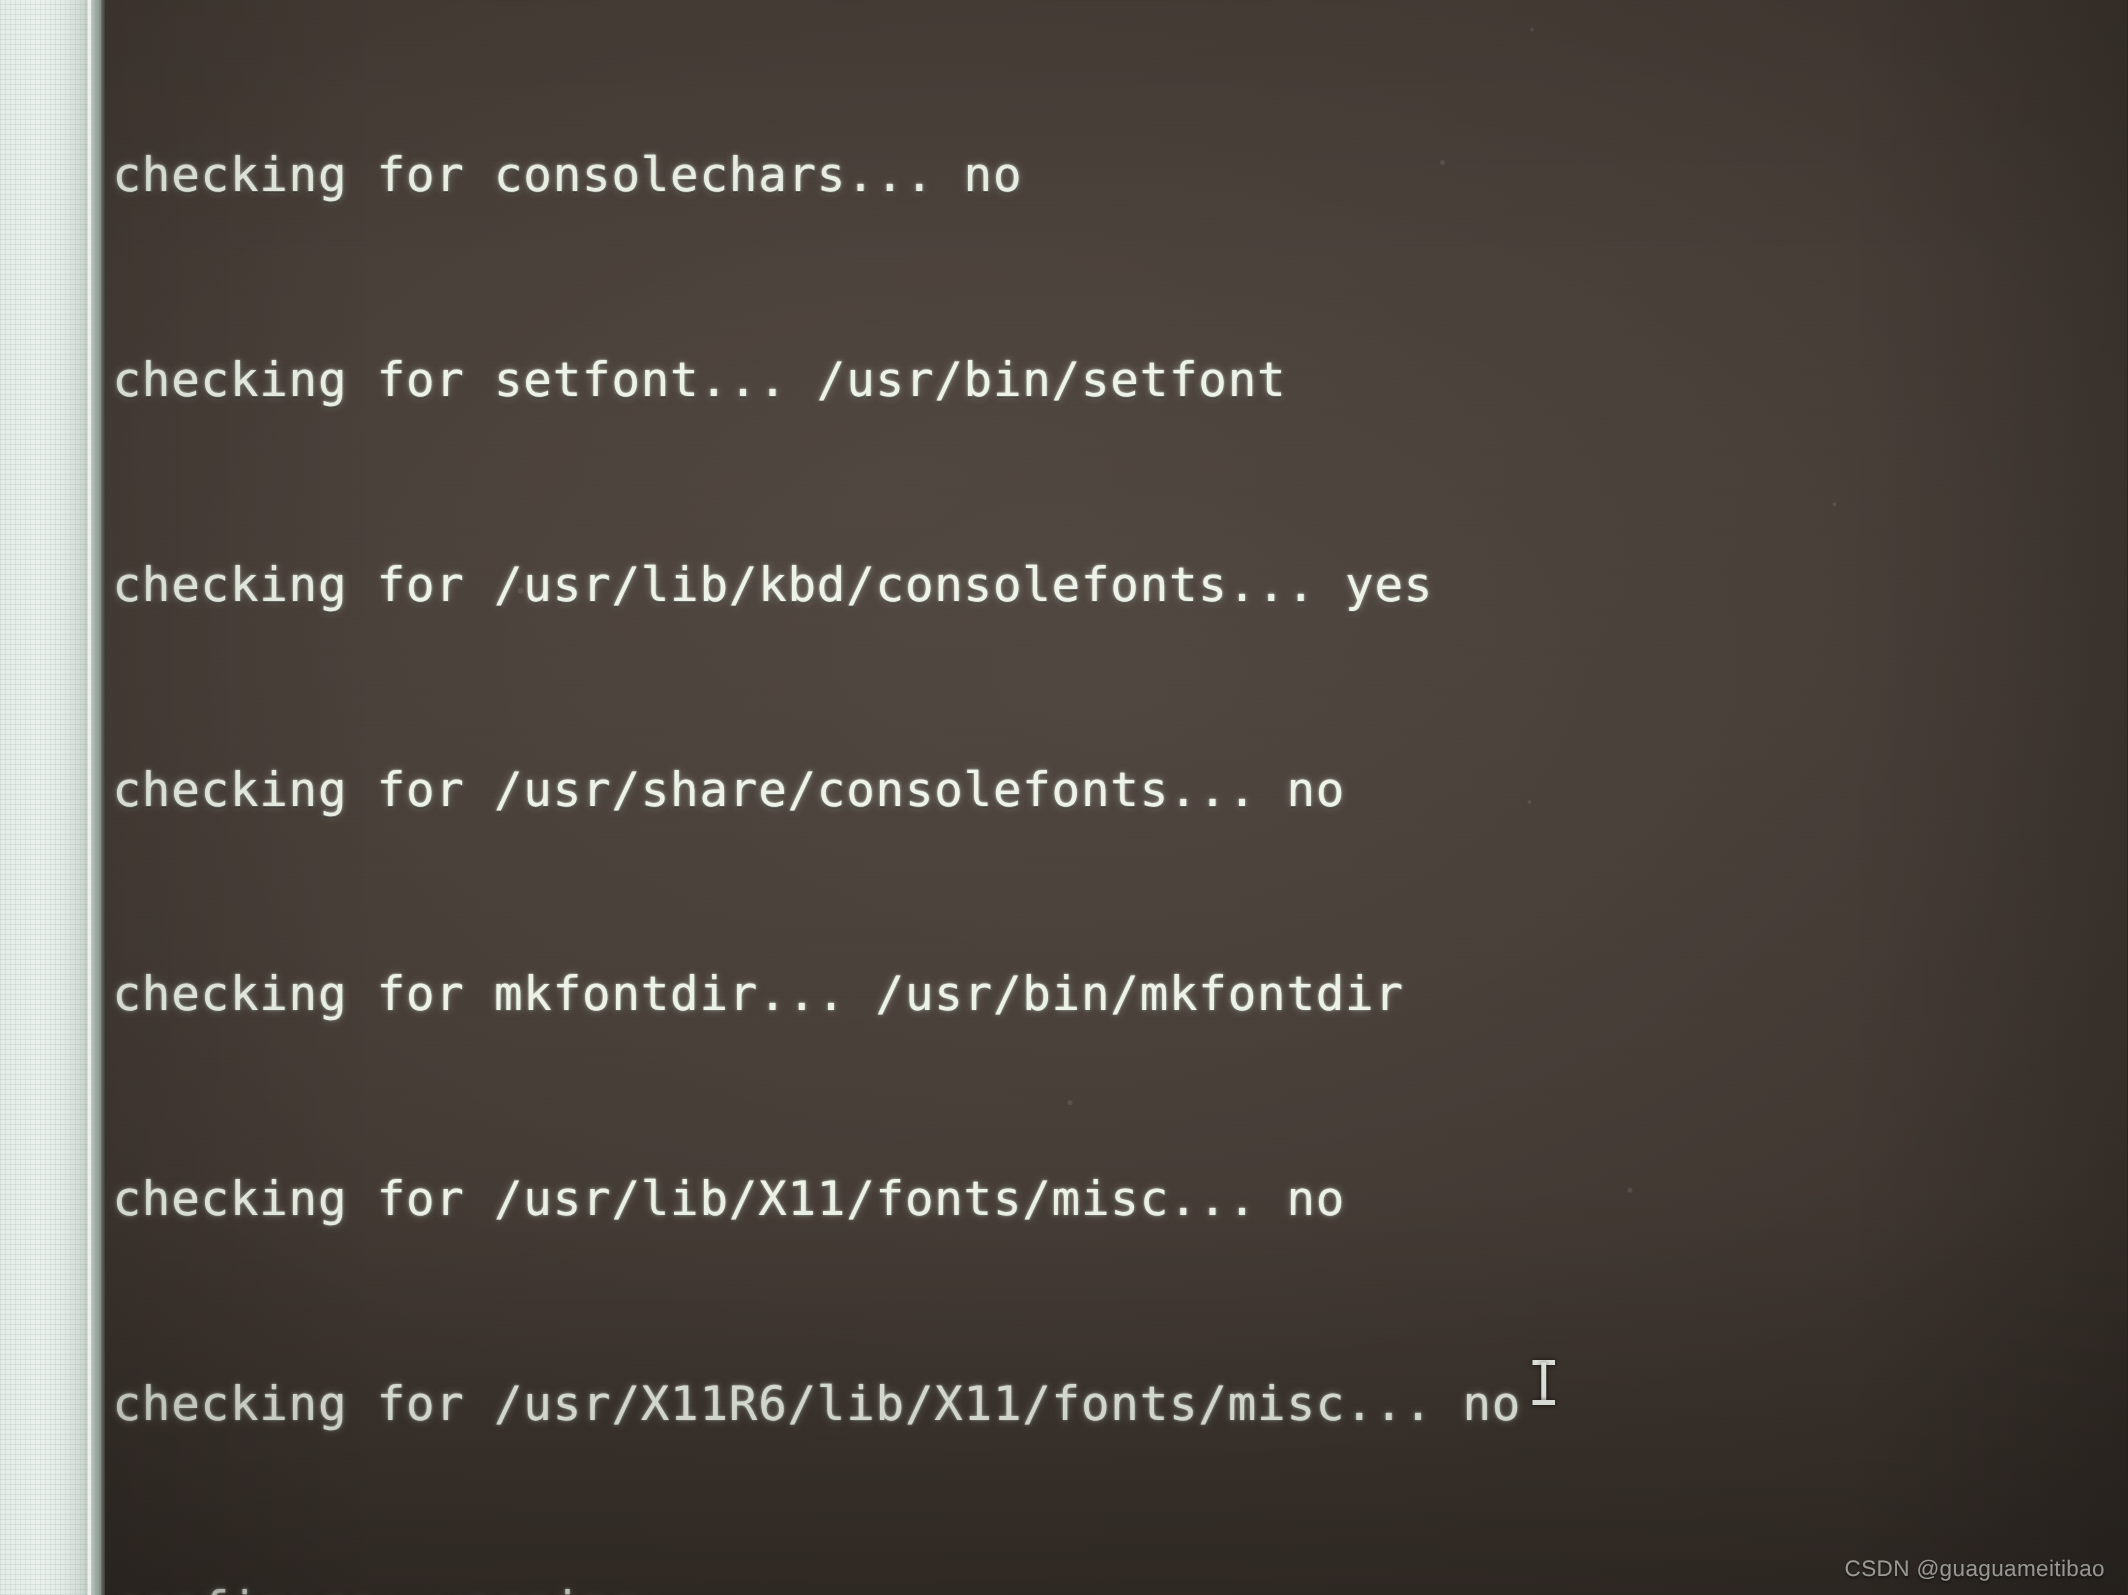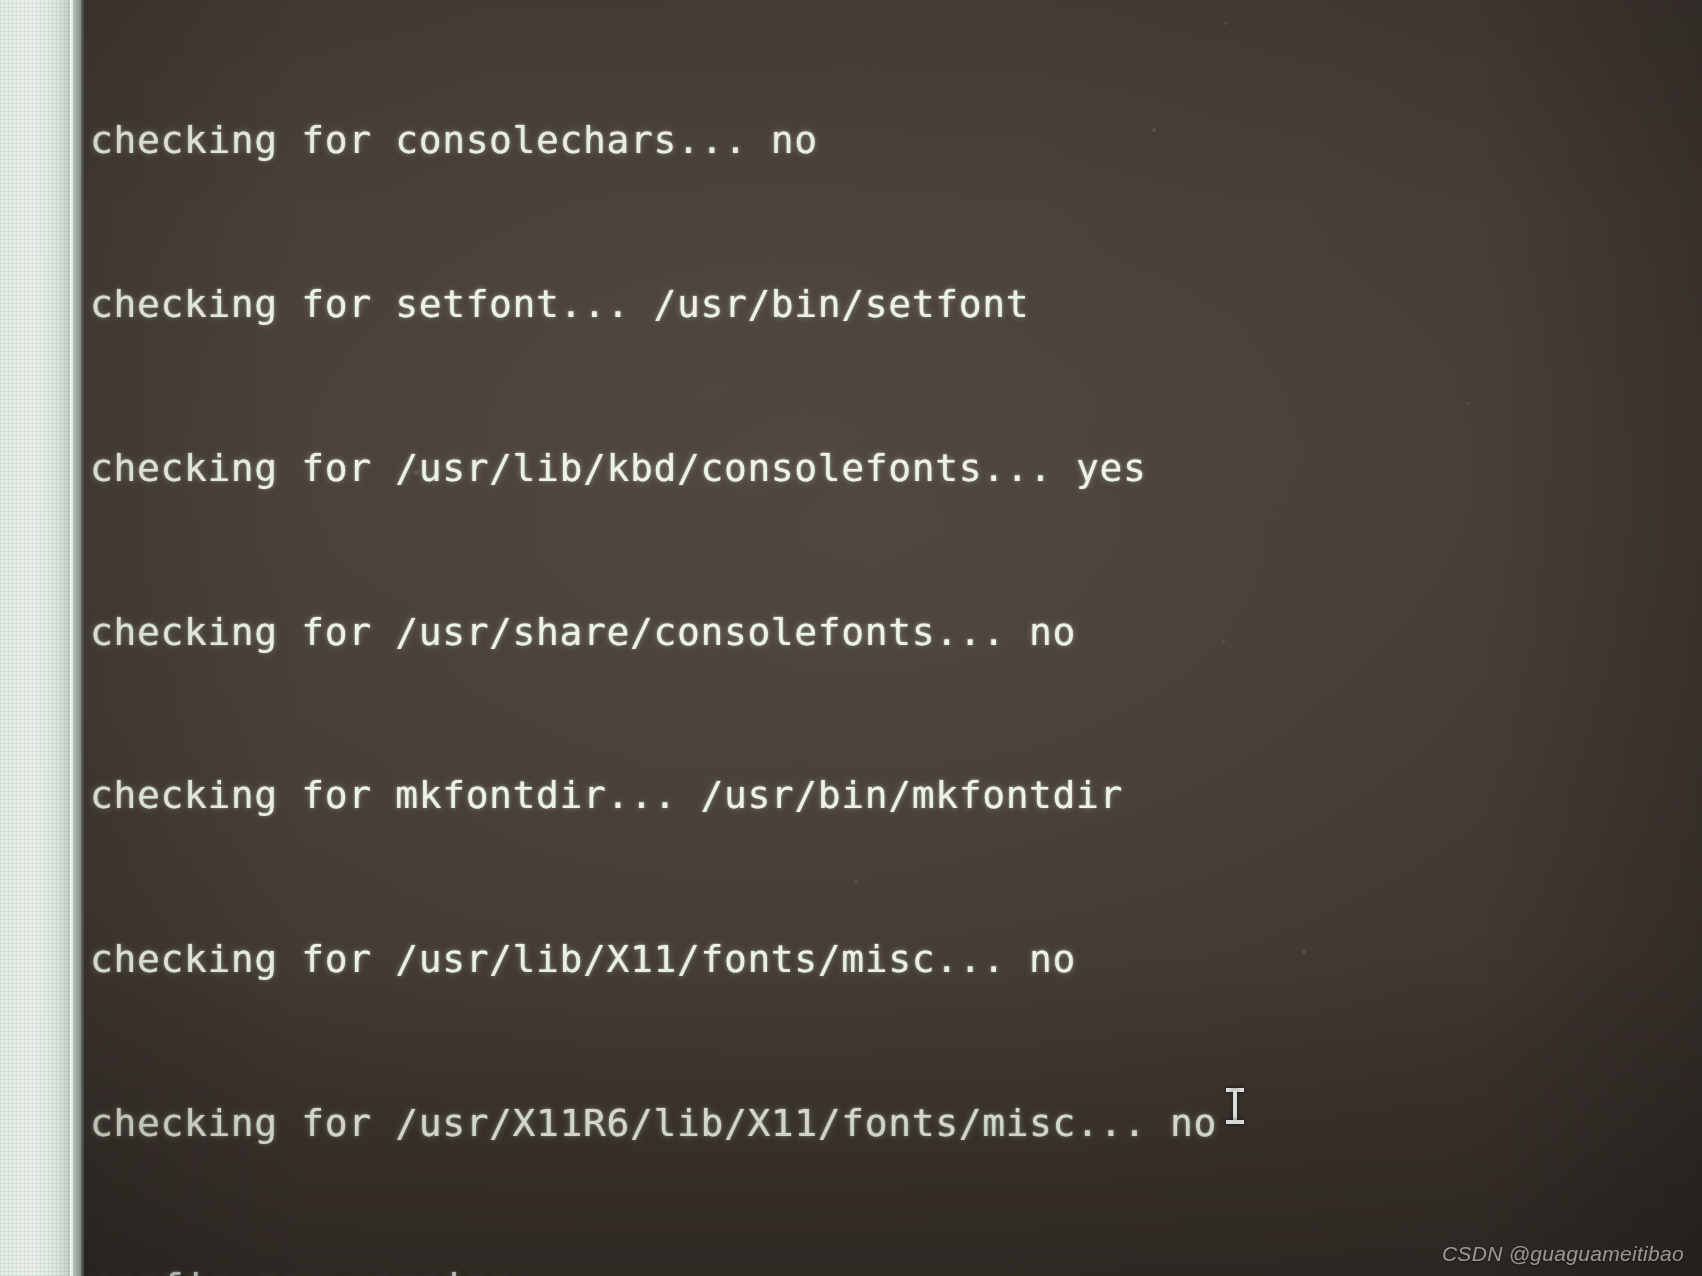--- a/index.html
+++ b/index.html
@@ -141,26 +141,25 @@
   }
   .ibeam .cap.top { top: 2px; }
   .ibeam .cap.bottom { top: 34px; }
 
   
   .watermark {
     position: absolute;
     right: 18px;
     bottom: 10px;
     font-family: "Liberation Sans", sans-serif;
-    font-size: 21px;
+    font-size: 18px;
     letter-spacing: .3px;
     color: rgba(224,228,222,.62);
     text-shadow: 0 1px 2px rgba(0,0,0,.45);
     user-select: none;
-    font-style: italic;
   }
 
   
   .speck {
     position: absolute;
     border-radius: 50%;
     background: rgba(255,255,255,.10);
     pointer-events: none;
   }
 </style>

